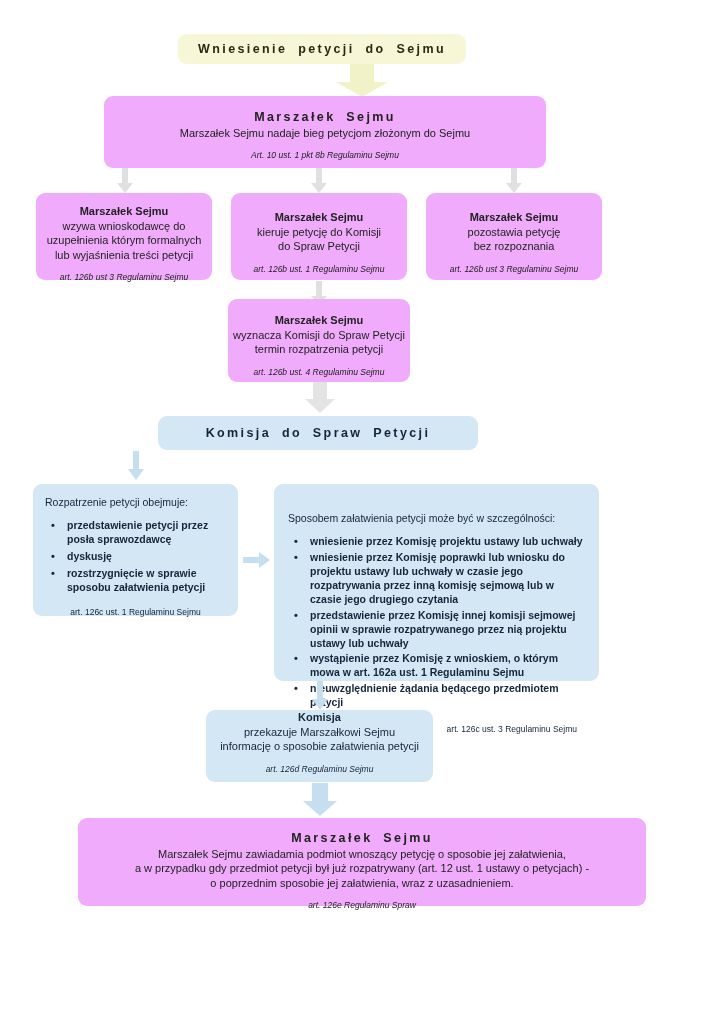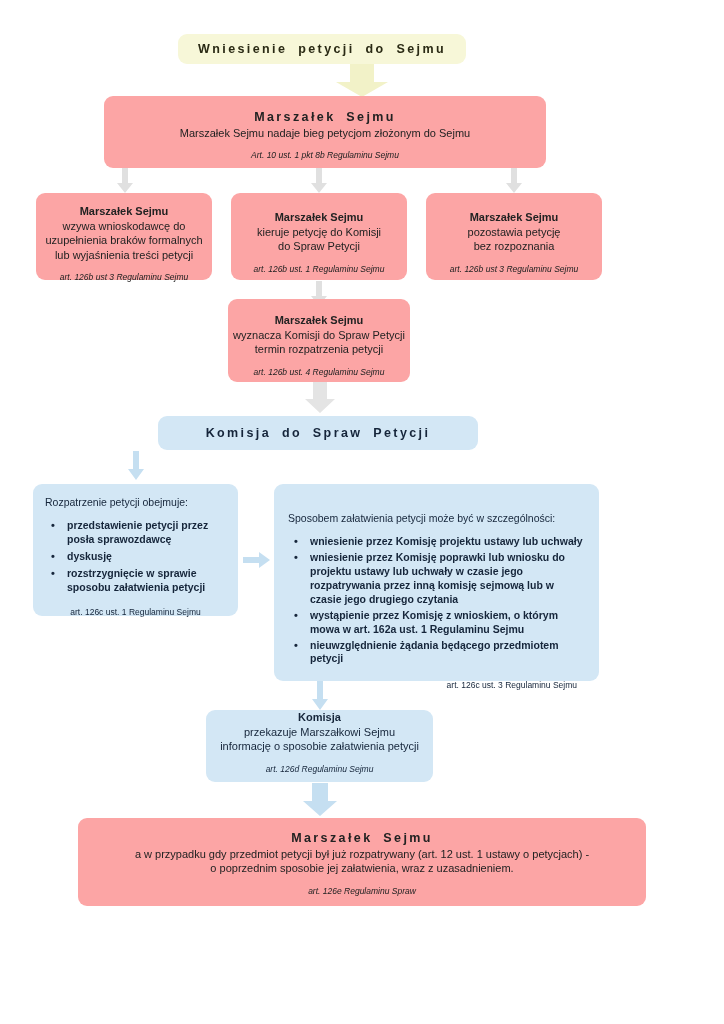--- a/index.html
+++ b/index.html
@@ -43,21 +43,21 @@
     font-size: 11px;
   }
   .box .ref {
     font-size: 8.5px;
     margin-top: 10px;
     font-style: italic;
   }
 
   
   .gray {
-    background: #fca5a5;
+    background: #f0abfc;
     color: #222;
   }
   
   .yellow {
     background: #f7f7d8;
     color: #2a2a14;
   }
   
   .blue {
     background: #d3e7f5;
@@ -150,21 +150,21 @@
   <svg class="arrow" style="left:310px; top:168px; width:18px; height:26px;" viewBox="0 0 18 26">
     <polygon points="6,0 12,0 12,15 17,15 9,25 1,15 6,15" fill="#e0e0e0"></polygon>
   </svg>
   <svg class="arrow" style="left:505px; top:168px; width:18px; height:26px;" viewBox="0 0 18 26">
     <polygon points="6,0 12,0 12,15 17,15 9,25 1,15 6,15" fill="#e0e0e0"></polygon>
   </svg>
 
   <div class="box gray" id="branch-1">
     <div class="title">Marszałek Sejmu</div>
     <div class="body">wzywa wnioskodawcę do</div>
-    <div class="body">uzupełnienia braków formalnych</div>
+    <div class="body">uzupełnienia którym formalnych</div>
     <div class="body">lub wyjaśnienia treści petycji</div>
     <div class="ref">art. 126b ust 3 Regulaminu Sejmu</div>
   </div>
 
   <div class="box gray" id="branch-2">
     <div class="title">Marszałek Sejmu</div>
     <div class="body">kieruje petycję do Komisji</div>
     <div class="body">do Spraw Petycji</div>
     <div class="ref">art. 126b ust. 1 Regulaminu Sejmu</div>
   </div>
@@ -211,20 +211,21 @@
 
   <svg class="arrow" style="left:243px; top:551px; width:28px; height:18px;" viewBox="0 0 28 18">
     <polygon points="0,6 16,6 16,1 27,9 16,17 16,12 0,12" fill="#c5dff1"></polygon>
   </svg>
 
   <div class="box blue" id="sposob-box">
     <div class="lead">Sposobem załatwienia petycji może być w szczególności:</div>
     <ul class="bullets">
       <li>wniesienie przez Komisję projektu ustawy lub uchwały</li>
       <li>wniesienie przez Komisję poprawki lub wniosku do projektu ustawy lub uchwały w czasie jego rozpatrywania przez inną komisję sejmową lub w czasie jego drugiego czytania</li>
+      <li>przedstawienie przez Komisję innej komisji sejmowej opinii w sprawie rozpatrywanego przez nią projektu ustawy lub uchwały</li>
       <li>wystąpienie przez Komisję z wnioskiem, o którym mowa w art. 162a ust. 1 Regulaminu Sejmu</li>
       <li>nieuwzględnienie żądania będącego przedmiotem petycji</li>
     </ul>
     <div class="ref-right">art. 126c ust. 3 Regulaminu Sejmu</div>
   </div>
 
   <svg class="arrow" style="left:311px; top:681px; width:18px; height:30px;" viewBox="0 0 18 30">
     <polygon points="6,0 12,0 12,18 17,18 9,29 1,18 6,18" fill="#c5dff1"></polygon>
   </svg>
 
@@ -234,18 +235,19 @@
     <div class="body">informację o sposobie załatwienia petycji</div>
     <div class="ref">art. 126d Regulaminu Sejmu</div>
   </div>
 
   <svg class="arrow" style="left:300px; top:783px; width:40px; height:34px;" viewBox="0 0 40 34">
     <polygon points="12,0 28,0 28,18 37,18 20,33 3,18 12,18" fill="#c5dff1"></polygon>
   </svg>
 
   <div class="box gray" id="final-box">
     <div class="title spaced">Marszałek Sejmu</div>
+    <div class="body">Marszałek Sejmu zawiadamia podmiot wnoszący petycję o sposobie jej załatwienia,</div>
     <div class="body">a w przypadku gdy przedmiot petycji był już rozpatrywany (art. 12 ust. 1 ustawy o petycjach) -</div>
     <div class="body">o poprzednim sposobie jej załatwienia, wraz z uzasadnieniem.</div>
     <div class="ref">art. 126e Regulaminu Spraw</div>
   </div>
 
 </div>
 
 </body></html>

